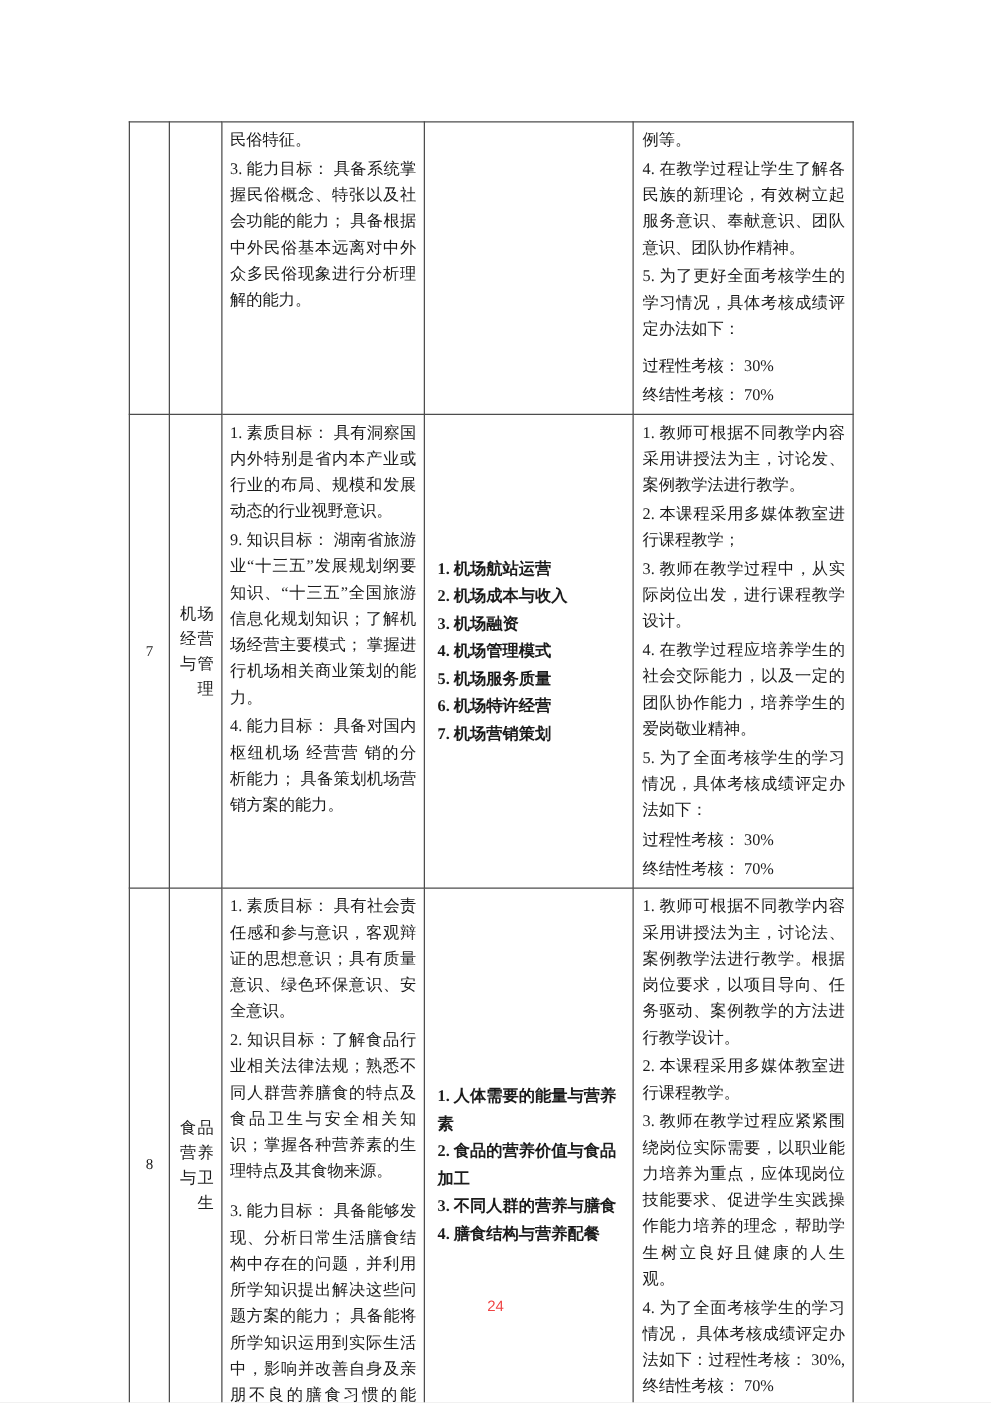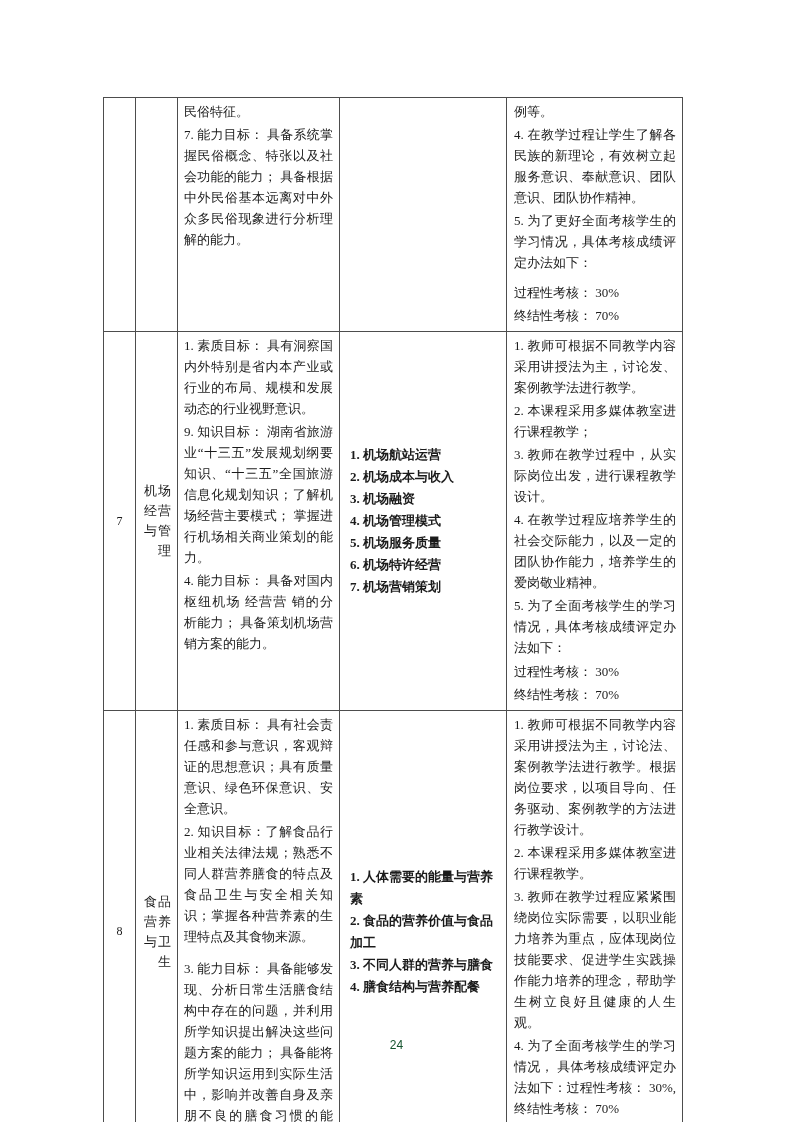--- a/index.html
+++ b/index.html
@@ -44,21 +44,21 @@
   td[data-cell="r1-methods"] p:nth-child(6) { margin-top:3px; }
   td[data-cell="r2-objectives"] p:nth-child(3) { margin-top:11px; }
   td[data-cell="r0-methods"] p:nth-child(4),
   td[data-cell="r0-methods"] p:nth-child(5),
   td[data-cell="r1-methods"] p:nth-child(6),
   td[data-cell="r1-methods"] p:nth-child(7) { text-align:left; }
   .footer-pagenum {
     position:absolute; top:1038px; left:0;
     width:100%; text-align:center;
     font-family:"Liberation Sans","DejaVu Sans",sans-serif;
-    font-size:12px; color:#14532d;
+    font-size:12px; color:#ef4444;
   }
 </style>
 </head>
 <body>
 
 <div class="page">
 
   <table class="course-table">
     <colgroup>
       <col style="width:32px">
@@ -68,21 +68,21 @@
         <col style="width:176px">
     </colgroup>
     <tbody>
         <tr style="height:206px">
       <td class="num-cell"></td>
       <td class="name-cell">
             <div class="vname"></div>
           </td>
       <td class="objectives-cell" data-cell="r0-objectives">
             <p>民俗特征。</p>
-            <p>7. 能力目标：  具备系统掌握民俗概念、特张以及社会功能的能力；  具备根据中外民俗基本远离对中外众多民俗现象进行分析理解的能力。</p>
+            <p>3. 能力目标：  具备系统掌握民俗概念、特张以及社会功能的能力；  具备根据中外民俗基本远离对中外众多民俗现象进行分析理解的能力。</p>
           </td>
       <td class="contents-cell" data-cell="r0-contents"></td>
       <td class="methods-cell" data-cell="r0-methods">
             <p>例等。</p>
             <p>4. 在教学过程让学生了解各民族的新理论，有效树立起服务意识、奉献意识、团队意识、团队协作精神。</p>
             <p>5. 为了更好全面考核学生的学习情况，具体考核成绩评定办法如下：</p>
             <p>过程性考核：  30%</p>
             <p>终结性考核：  70%</p>
           </td>
     </tr>

